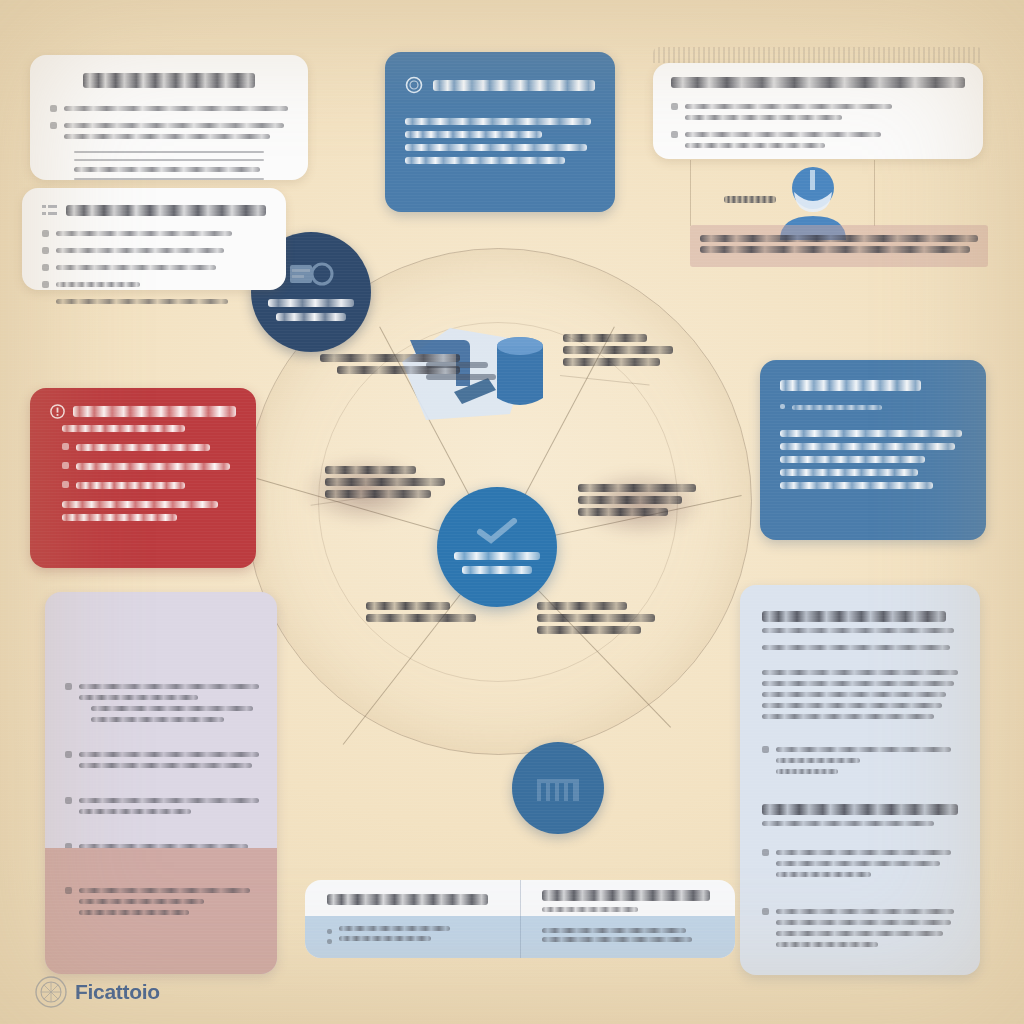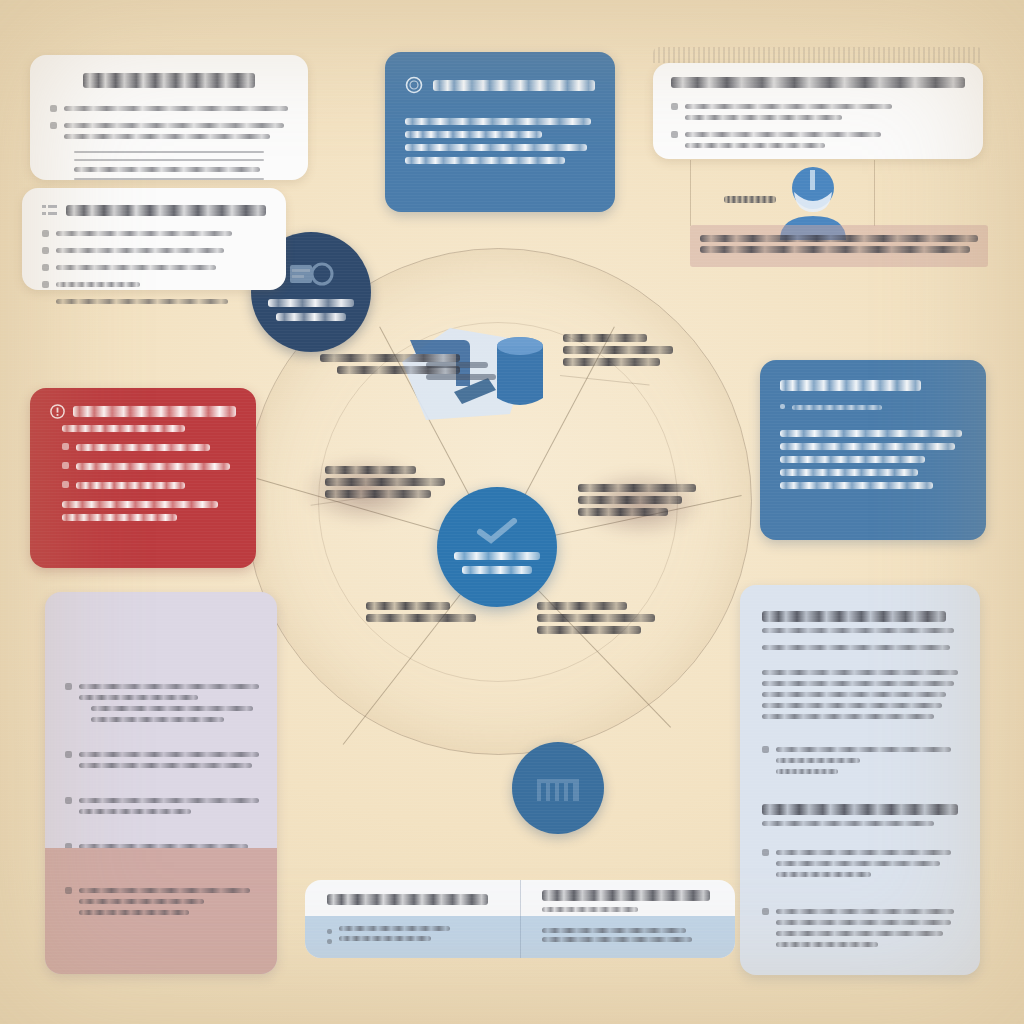--- a/index.html
+++ b/index.html
@@ -568,16 +568,24 @@
           </div>
       </div>
       <div class="cb-col">
         <div class="ln thin" style="width:84%;margin:4px 0;"></div>
         <div class="ln thin" style="width:88%;margin:4px 0;"></div>
       </div>
     </div>
     <div class="cb-sep"></div>
   </div>
 
+  <div id="logo">
+    <svg id="logo-mark" viewBox="0 0 34 34">
+      <circle cx="17" cy="17" r="15" fill="none" stroke="#5a6f92" stroke-width="1.4"></circle>
+      <circle cx="17" cy="17" r="10" fill="none" stroke="#5a6f92" stroke-width="1.1"></circle>
+      <path d="M7 17 h20 M17 7 v20 M10 10 L24 24 M24 10 L10 24" stroke="#5a6f92" stroke-width=".8"></path>
+    </svg>
+    <div id="logo-text">Ficattoio</div>
+  </div>
 
   <div class="grain"></div>
   <div class="vignette"></div>
 </div>
 
 </body></html>

